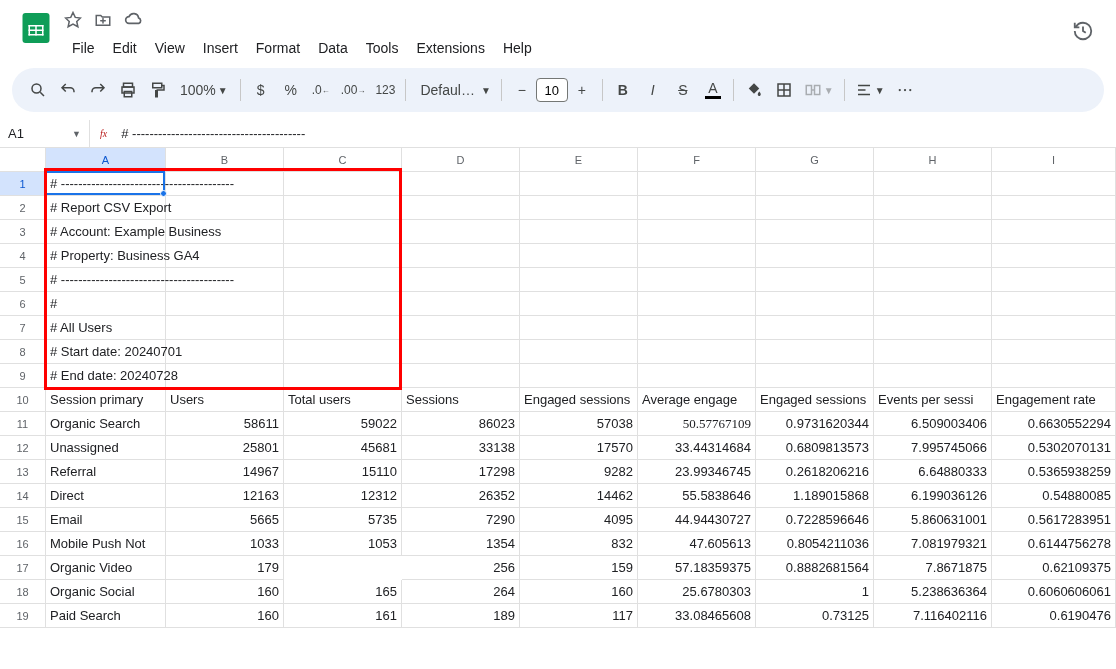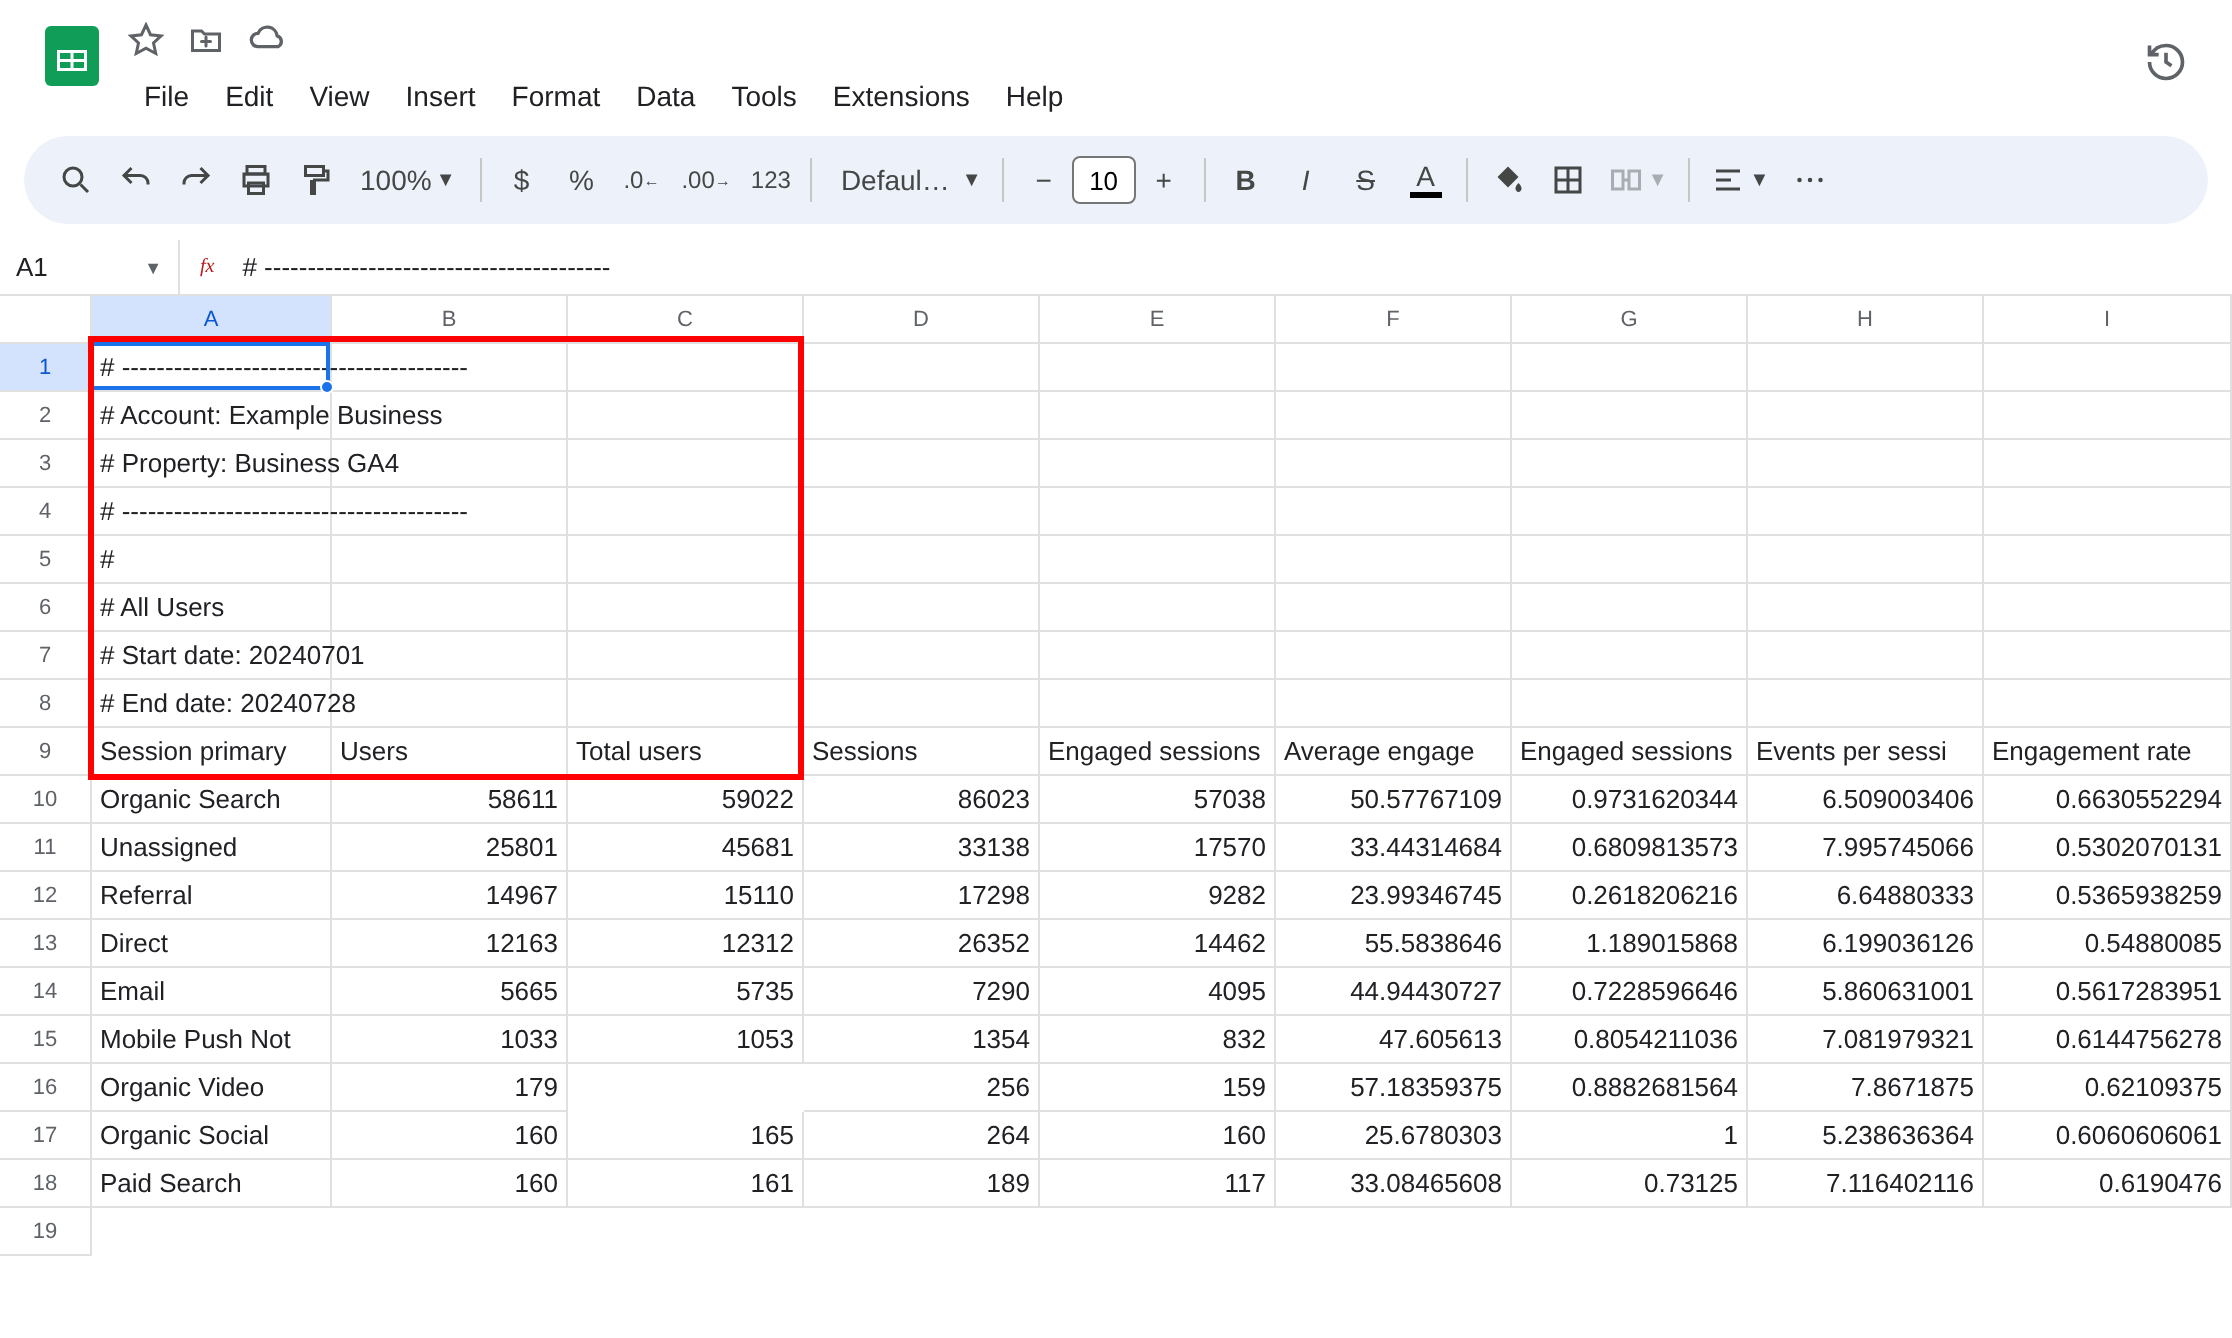--- a/index.html
+++ b/index.html
@@ -274,20 +274,31 @@
           <div class="cell" style="width: 118px;"></div>
           <div class="cell" style="width: 118px;"></div>
           <div class="cell" style="width: 118px;"></div>
           <div class="cell" style="width: 118px;"></div>
           <div class="cell" style="width: 118px;"></div>
           <div class="cell" style="width: 118px;"></div>
           <div class="cell" style="width: 118px;"></div>
           <div class="cell" style="width: 124px;"></div>
         </div>
         <div class="row">
+          <div class="cell overflow" style="width: 120px;"># Report CSV Export</div>
+          <div class="cell" style="width: 118px;"></div>
+          <div class="cell" style="width: 118px;"></div>
+          <div class="cell" style="width: 118px;"></div>
+          <div class="cell" style="width: 118px;"></div>
+          <div class="cell" style="width: 118px;"></div>
+          <div class="cell" style="width: 118px;"></div>
+          <div class="cell" style="width: 118px;"></div>
+          <div class="cell" style="width: 124px;"></div>
+        </div>
+        <div class="row">
           <div class="cell overflow" style="width: 120px;"># Account: Example Business</div>
           <div class="cell" style="width: 118px;"></div>
           <div class="cell" style="width: 118px;"></div>
           <div class="cell" style="width: 118px;"></div>
           <div class="cell" style="width: 118px;"></div>
           <div class="cell" style="width: 118px;"></div>
           <div class="cell" style="width: 118px;"></div>
           <div class="cell" style="width: 118px;"></div>
           <div class="cell" style="width: 124px;"></div>
         </div>
@@ -367,21 +378,21 @@
           <div class="cell overflow" style="width: 118px;">Engaged sessions</div>
           <div class="cell overflow" style="width: 118px;">Events per sessi</div>
           <div class="cell overflow" style="width: 124px;">Engagement rate</div>
         </div>
         <div class="row">
           <div class="cell" style="width: 120px;">Organic Search</div>
           <div class="cell num" style="width: 118px;">58611</div>
           <div class="cell num" style="width: 118px;">59022</div>
           <div class="cell num" style="width: 118px;">86023</div>
           <div class="cell num" style="width: 118px;">57038</div>
-          <div class="cell num" style="width: 118px;">50.57767109</div>
+          <div class="cell num" style="width: 118px; font-family: Liberation Serif, serif;">50.57767109</div>
           <div class="cell num" style="width: 118px;">0.9731620344</div>
           <div class="cell num" style="width: 118px;">6.509003406</div>
           <div class="cell num" style="width: 124px;">0.6630552294</div>
         </div>
         <div class="row">
           <div class="cell" style="width: 120px;">Unassigned</div>
           <div class="cell num" style="width: 118px;">25801</div>
           <div class="cell num" style="width: 118px;">45681</div>
           <div class="cell num" style="width: 118px;">33138</div>
           <div class="cell num" style="width: 118px;">17570</div>

